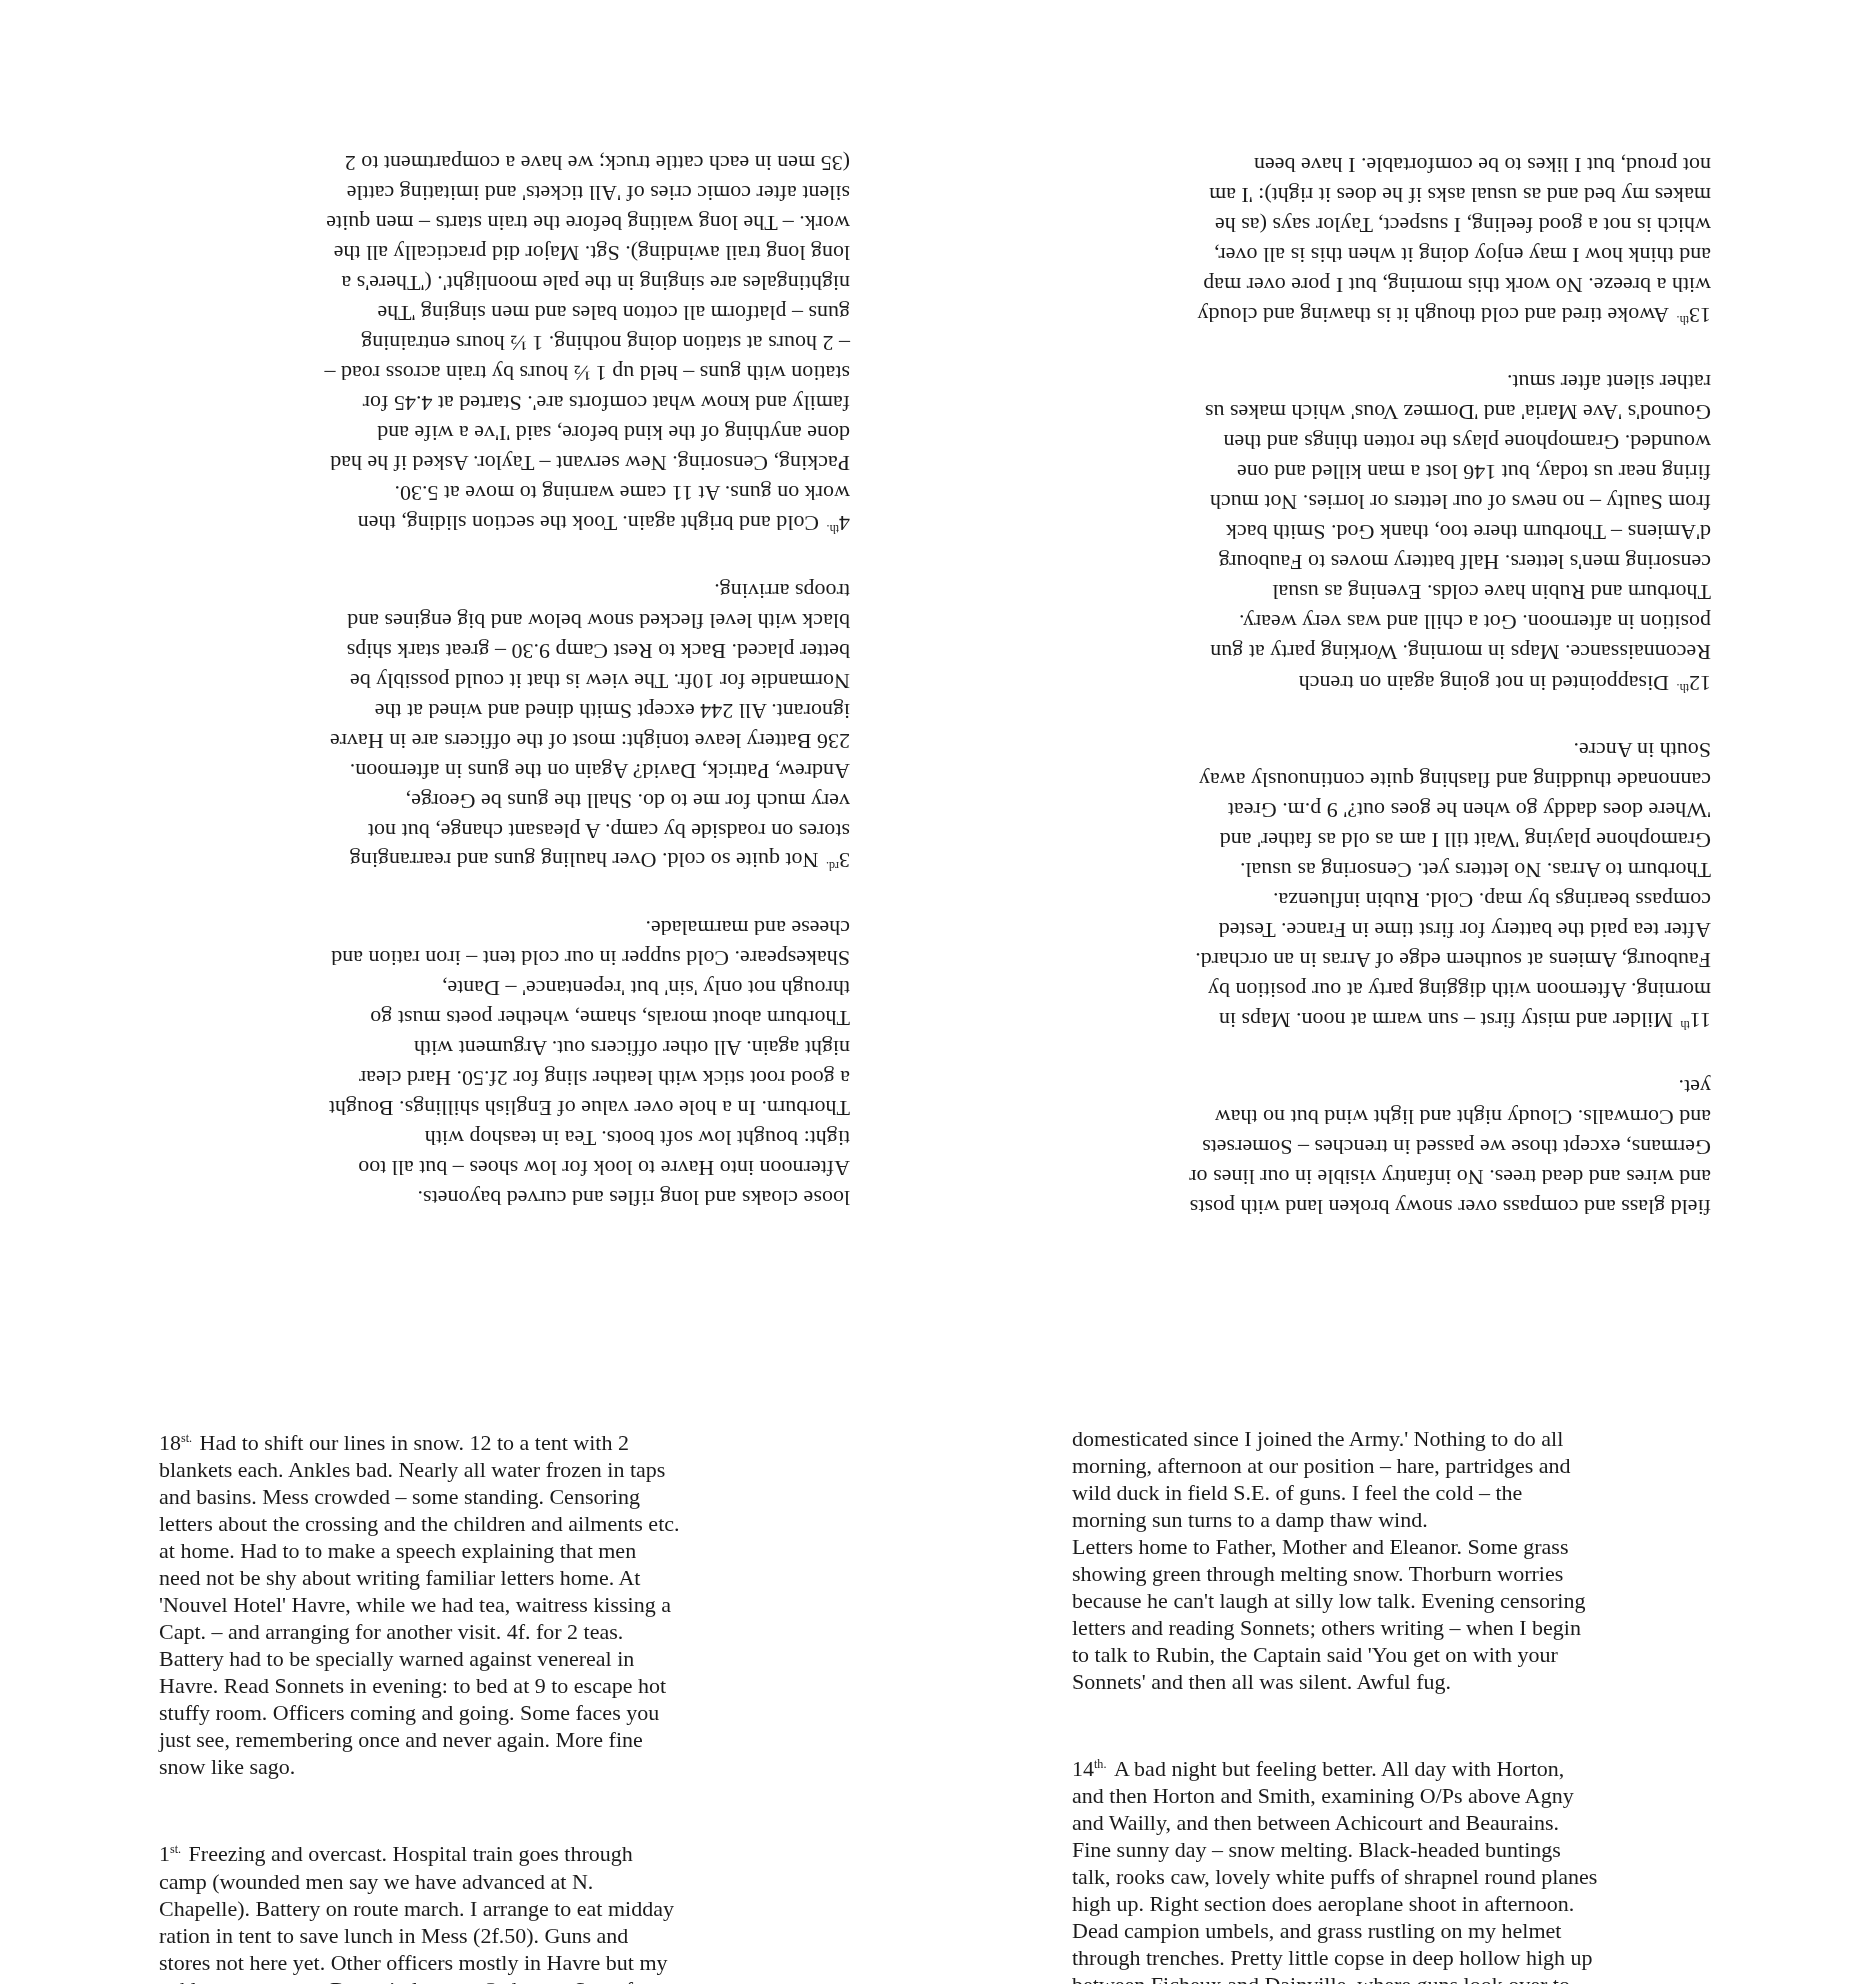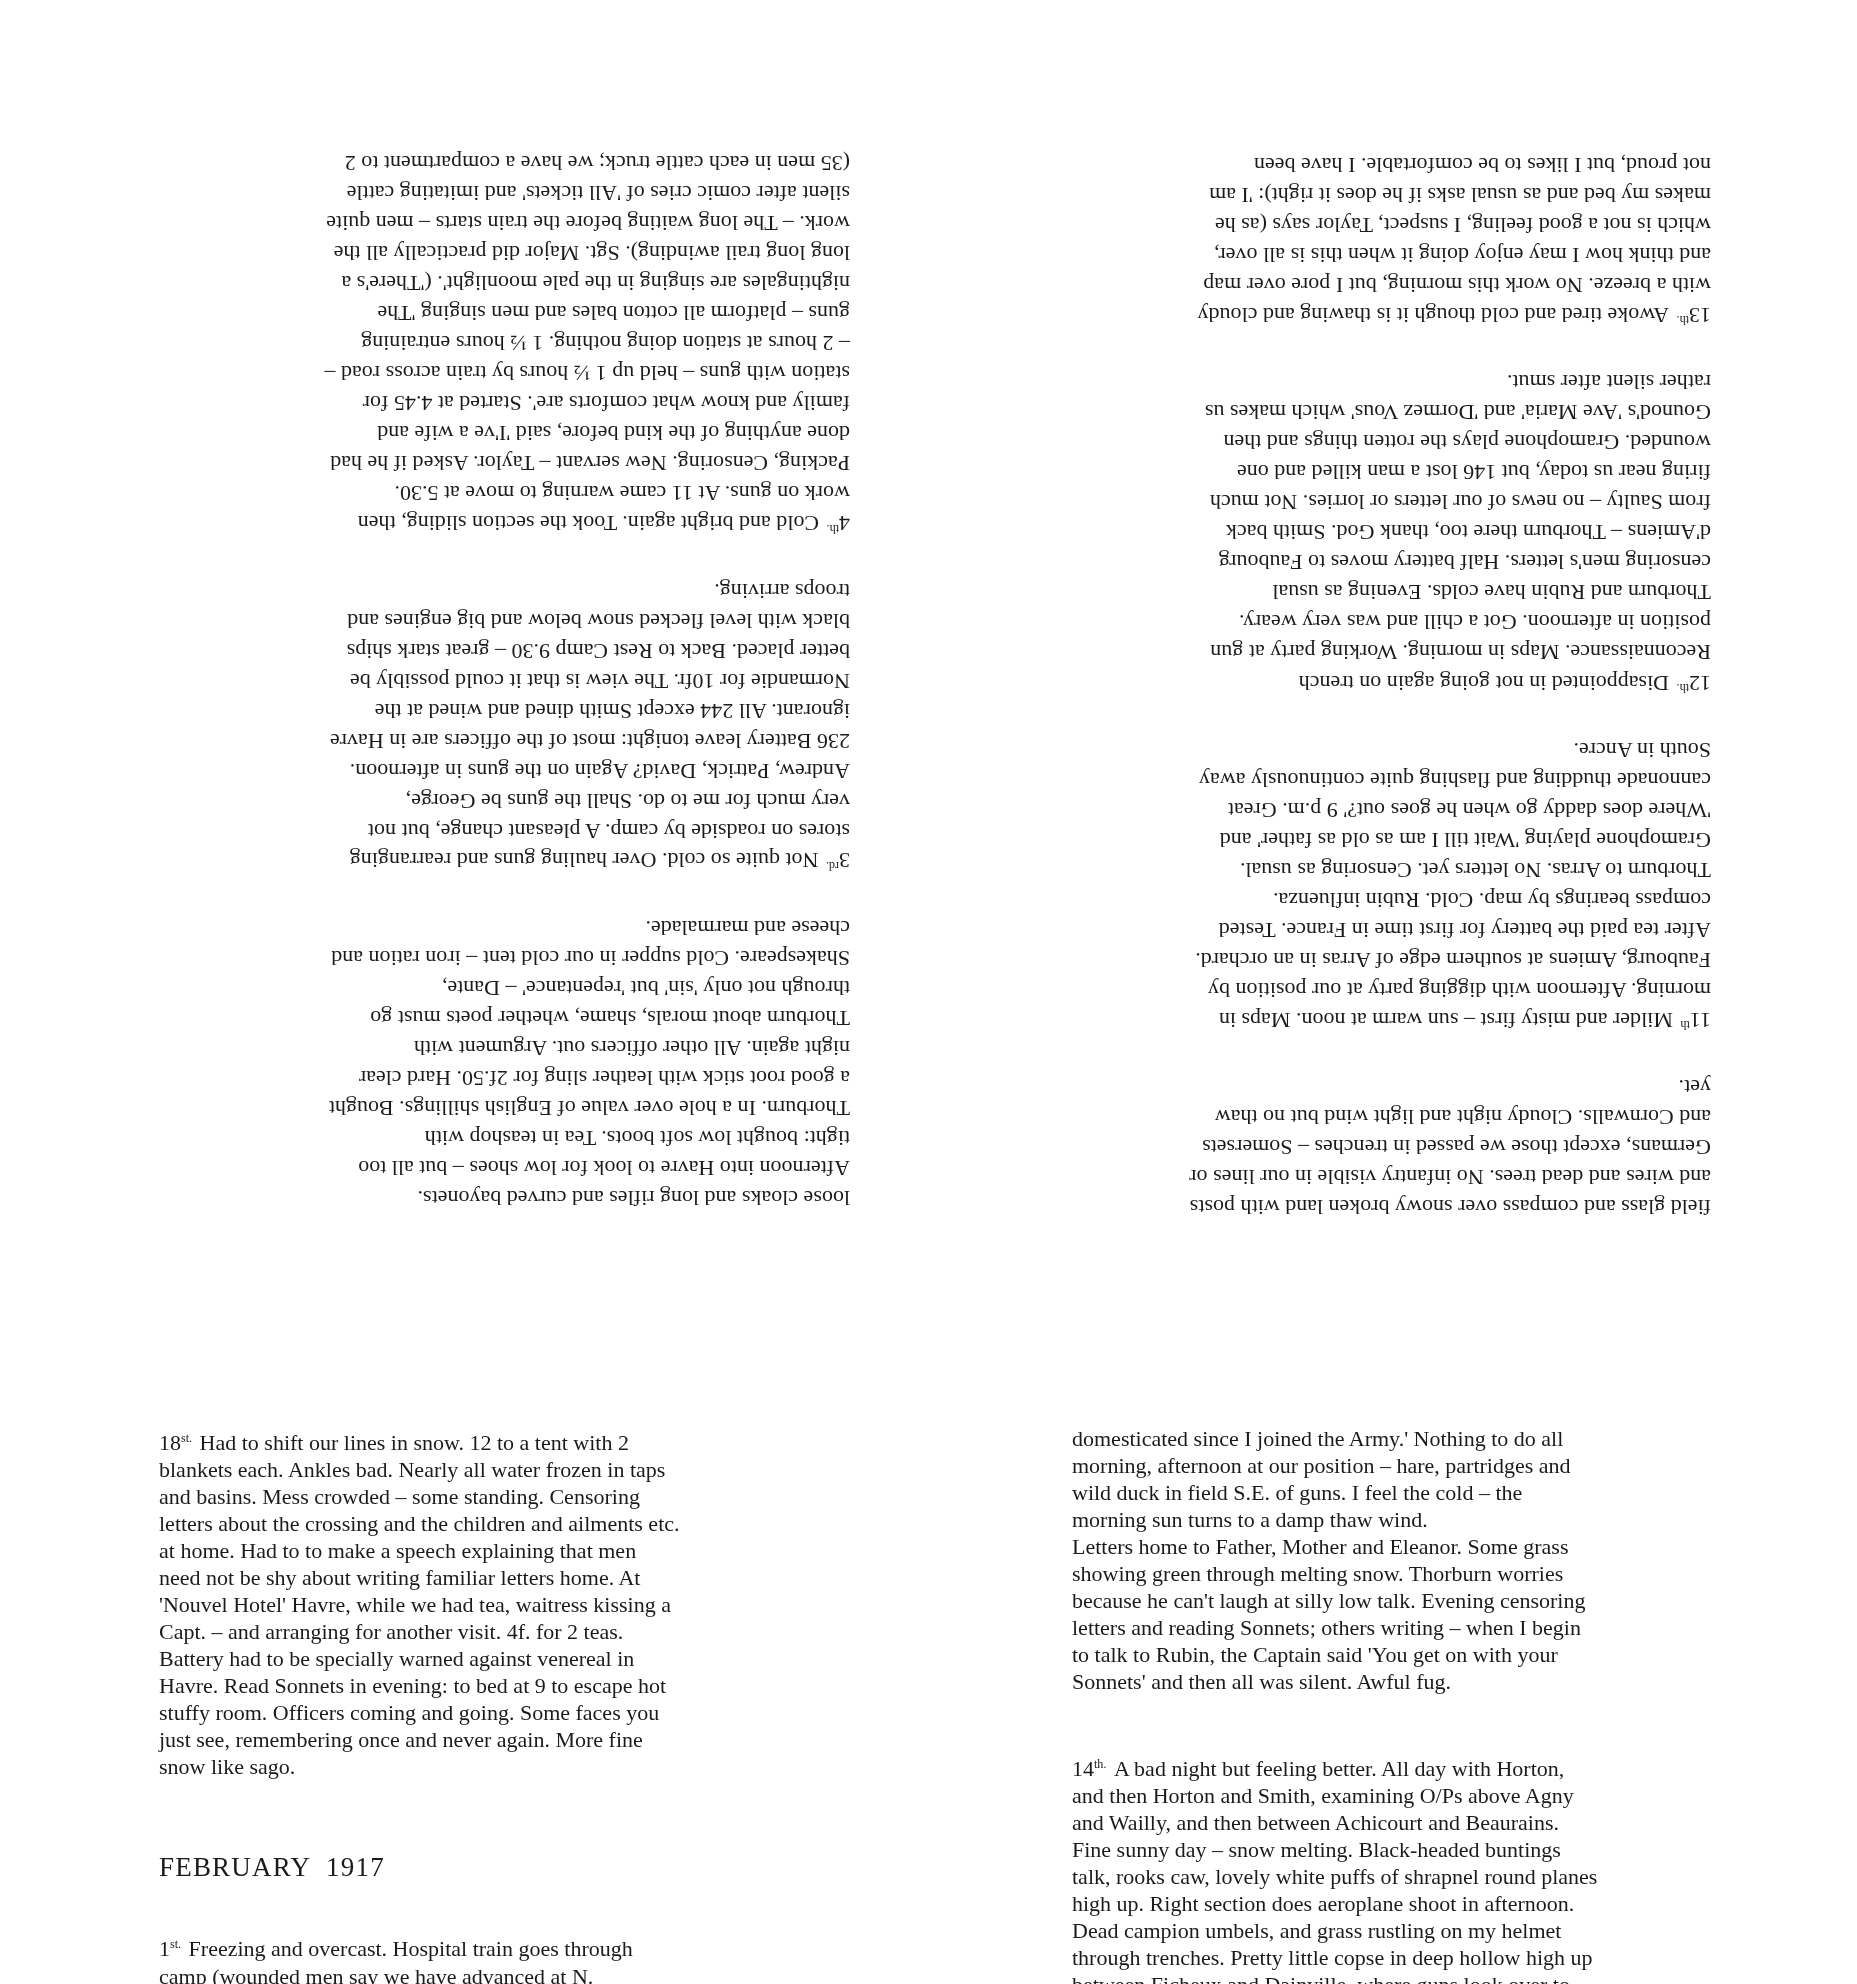--- a/index.html
+++ b/index.html
@@ -135,21 +135,20 @@
 letters about the crossing and the children and ailments etc.
 at home. Had to to make a speech explaining that men
 need not be shy about writing familiar letters home. At
 'Nouvel Hotel' Havre, while we had tea, waitress kissing a
 Capt. – and arranging for another visit. 4f. for 2 teas.
 Battery had to be specially warned against venereal in
 Havre. Read Sonnets in evening: to bed at 9 to escape hot
 stuffy room. Officers coming and going. Some faces you
 just see, remembering once and never again. More fine
 snow like sago.</span></p>
-    <div class="heading">FEBRUARY  1917</div>
     <p class="para"><span class="day">1</span><sup class="ord">st.</sup><span class="lines">Freezing and overcast. Hospital train goes through
 camp (wounded men say we have advanced at N.
 Chapelle). Battery on route march. I arrange to eat midday
 ration in tent to save lunch in Mess (2f.50). Guns and
 stores not here yet. Other officers mostly in Havre but my
 ankle prevents me. Down in lorry to Ordnance Store for
 field boots. Snow. Route march, but not for me. I write and
 censor letters. No fire in the Mess till 3 p.m. Guns are
 coming today. Detachment reorganised. – Mess fills up.
 Cockney ranker, with two stars come in and drink standing

